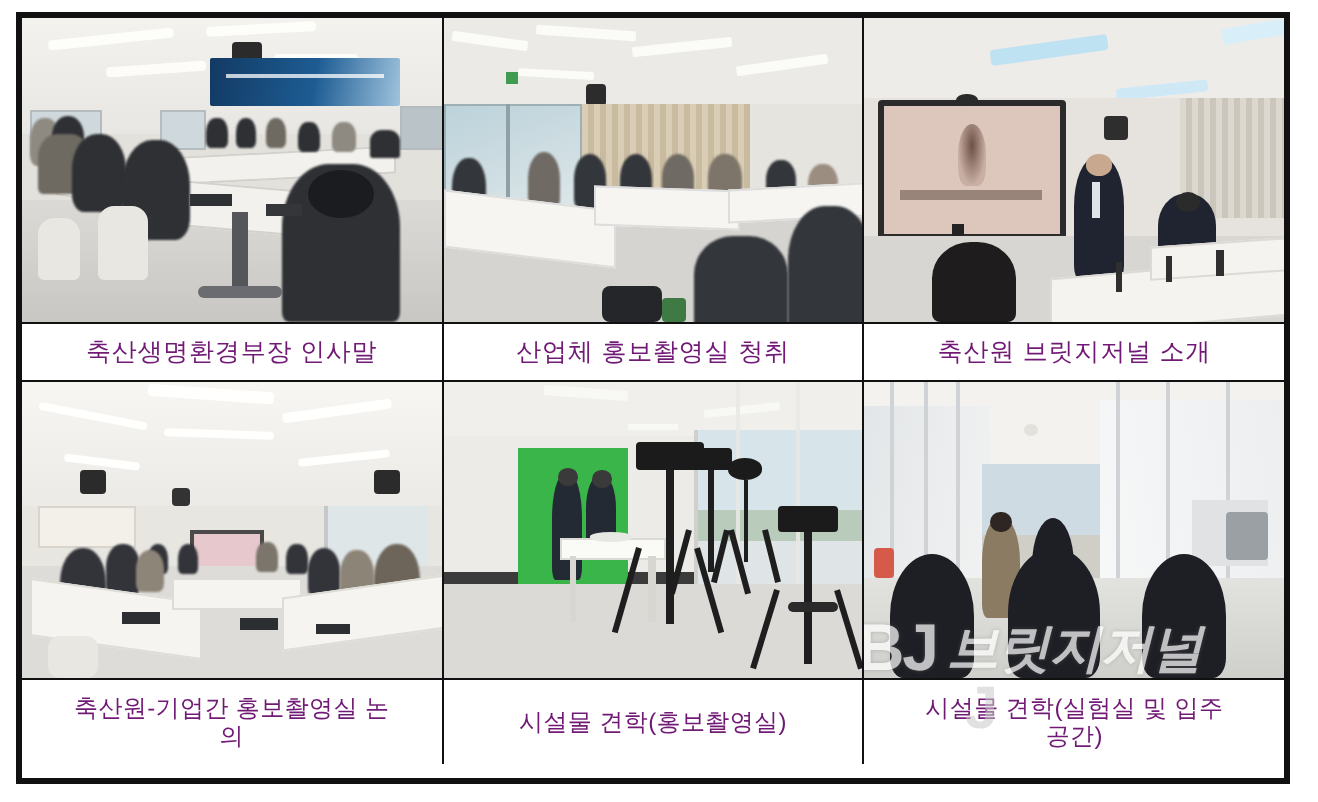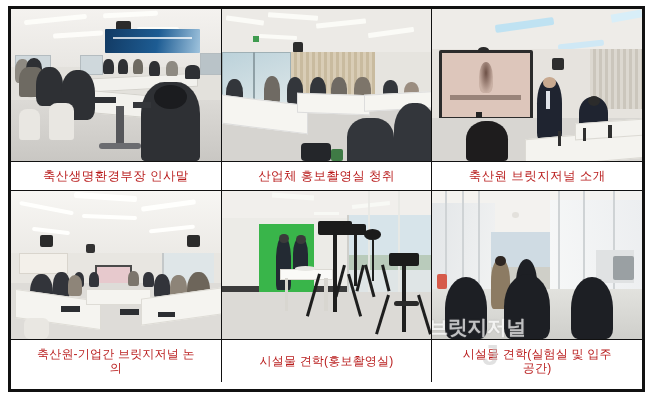--- a/index.html
+++ b/index.html
@@ -39,21 +39,21 @@
   .cell.cap{
     border-top:1.5px solid #111;
     border-bottom:1.5px solid #111;
     display:flex;align-items:center;justify-content:center;
     text-align:center;
     background:#fff;
   }
   .row.caps.tall .cell.cap{border-bottom:none;}
   .cap-text{
     font-size:12.5px;
-    color:#b91c1c;
+    color:#701a75;
     line-height:1.18;
     letter-spacing:.4px;
     padding:0 3px;
     white-space:pre-line;
   }
   .cap-text.small{font-size:12px;letter-spacing:.2px;}
 
   
   .photo{position:absolute;inset:0;overflow:hidden;background:#cfcfcf;}
   .ph-inner{position:absolute;inset:0;}
@@ -158,23 +158,24 @@
     position:absolute;left:-4px;bottom:2px;
     display:flex;align-items:flex-end;gap:5px;
     opacity:.72;pointer-events:none;
   }
   .wm-bj{
     font-size:33px;font-weight:bold;color:#ffffff;
     line-height:.82;letter-spacing:-1px;
     text-shadow:0 0 2px rgba(120,120,120,.55);
   }
   .wm-ko{
-    font-size:20px;font-weight:bold;color:#ffffff;
+    font-size:26px;font-weight:bold;color:#ffffff;
     line-height:1;letter-spacing:-.5px;
     text-shadow:0 0 2px rgba(120,120,120,.5);
+    font-style:italic;
   }
   
   .wm-over{
     position:absolute;left:50px;top:-2px;
     font-size:25px;font-weight:bold;color:#c9c9c9;
     opacity:.55;pointer-events:none;letter-spacing:-.5px;
   }
   .wm-over .j{font-size:30px;}
 </style>
 </head>
@@ -438,30 +439,31 @@
 
             <div class="pz p6-guide" style="left:28%;top:46%;width:9%;height:34%;"></div>
             <div class="pz" style="left:30%;top:44%;width:5%;height:7%;background:#2e2622;border-radius:50%;"></div>
             <div class="pz p6-back" style="left:40%;top:46%;width:10%;height:32%;"></div>
 
             <div class="pz p6-back" style="left:6%;top:58%;width:20%;height:42%;"></div>
             <div class="pz p6-back" style="left:34%;top:56%;width:22%;height:44%;"></div>
             <div class="pz p6-back" style="left:66%;top:58%;width:20%;height:42%;"></div>
 
             <div class="wm">
+              <span class="wm-bj">BJ</span>
               <span class="wm-ko">브릿지저널</span>
             </div>
           </div>
         </div>
       </div>
     </div>
 
     <div class="row caps tall">
       <div class="cell cap">
-        <span class="cap-text small">축산원-기업간 브릿지저널 논
+        <span class="cap-text small">축산원-기업간 홍보촬영실 논
 의</span>
       </div>
       <div class="cell cap">
         <span class="cap-text small">시설물 견학(홍보촬영실)</span>
       </div>
       <div class="cell cap" style="position:relative;">
         <span class="cap-text small">시설물 견학(실험실 및 입주
 공간)</span>
         <span class="wm-over"><span class="j">J</span></span>
       </div>

